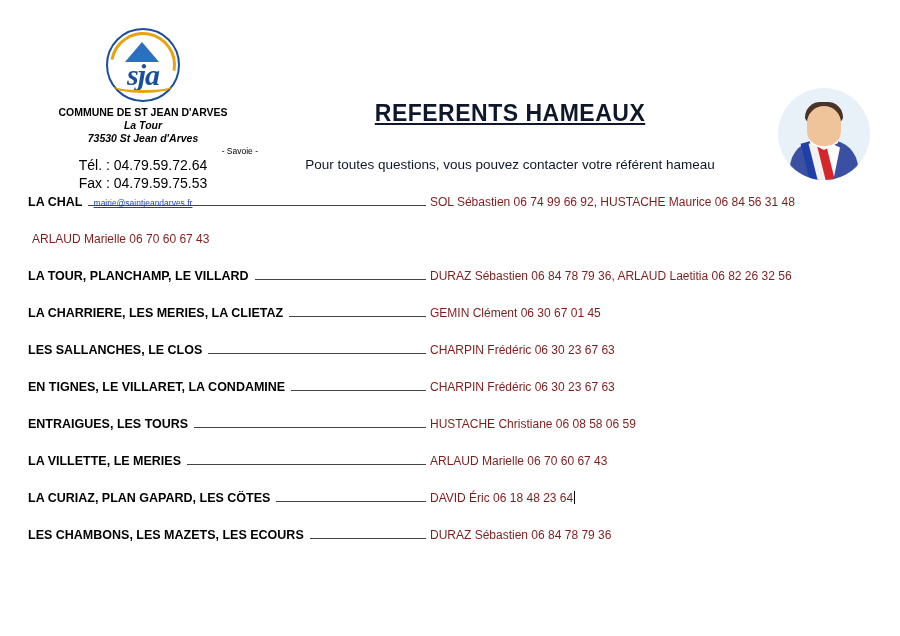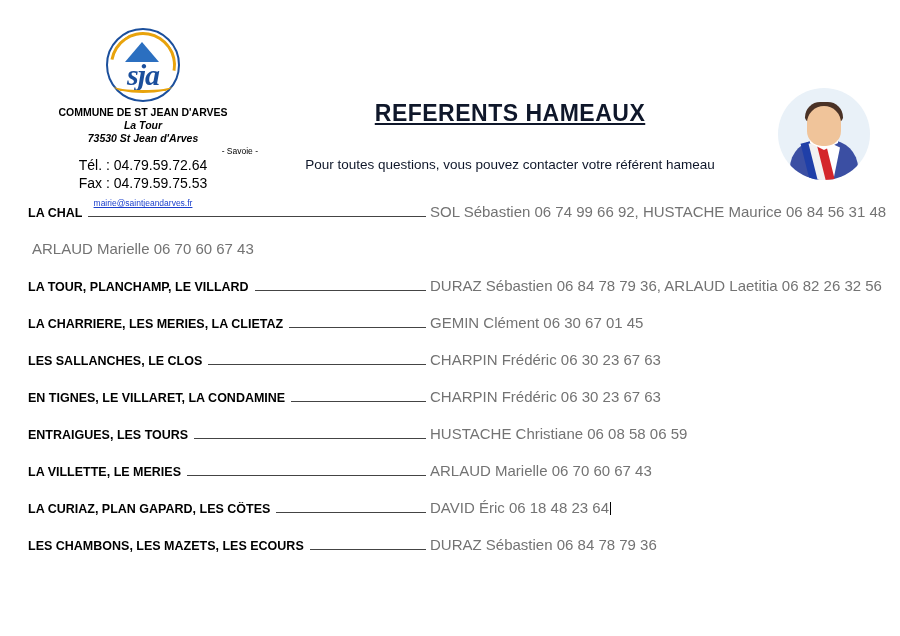--- a/index.html
+++ b/index.html
@@ -223,21 +223,21 @@
     width: 28px;
     height: 10px;
     background: #ffffff;
     clip-path: polygon(0 0, 50% 60%, 100% 0, 100% 30%, 50% 100%, 0 30%);
   }
 
   
   .list {
     position: absolute;
     left: 0;
-    top: 203px;
+    top: 195px;
     width: 832px;
   }
   .row {
     display: flex;
     align-items: baseline;
     height: 37px;
     padding-left: 28px;
   }
   .row-left {
     width: 398px;
@@ -252,22 +252,22 @@
     white-space: nowrap;
     color: #000;
   }
   .dots {
     flex: 1;
     border-bottom: 1px solid #444;
     margin: 0 0 3px 6px;
     height: 1px;
   }
   .referent {
-    font-size: 15px;
-    color: #737373;
+    font-size: 12px;
+    color: #7f1d1d;
     white-space: nowrap;
     padding-left: 4px;
   }
   .caret {
     display: inline-block;
     width: 1px;
     height: 13px;
     background: #000;
     vertical-align: -2px;
     margin-left: 1px;

